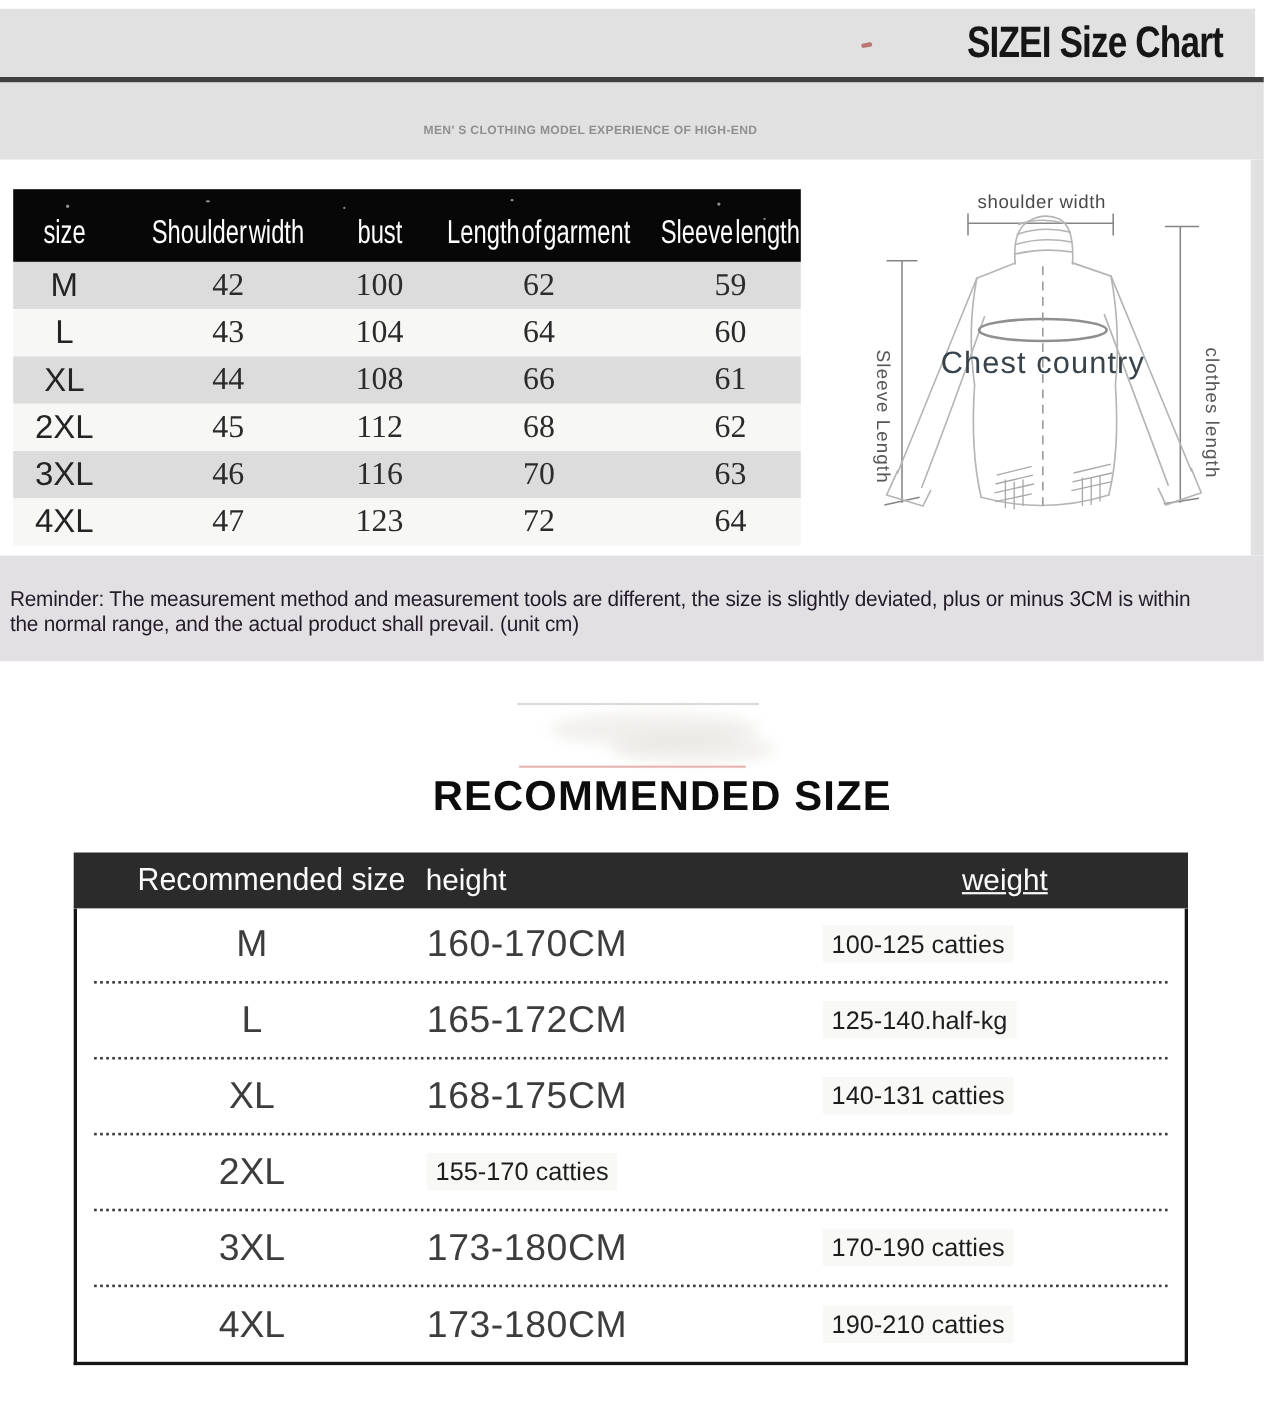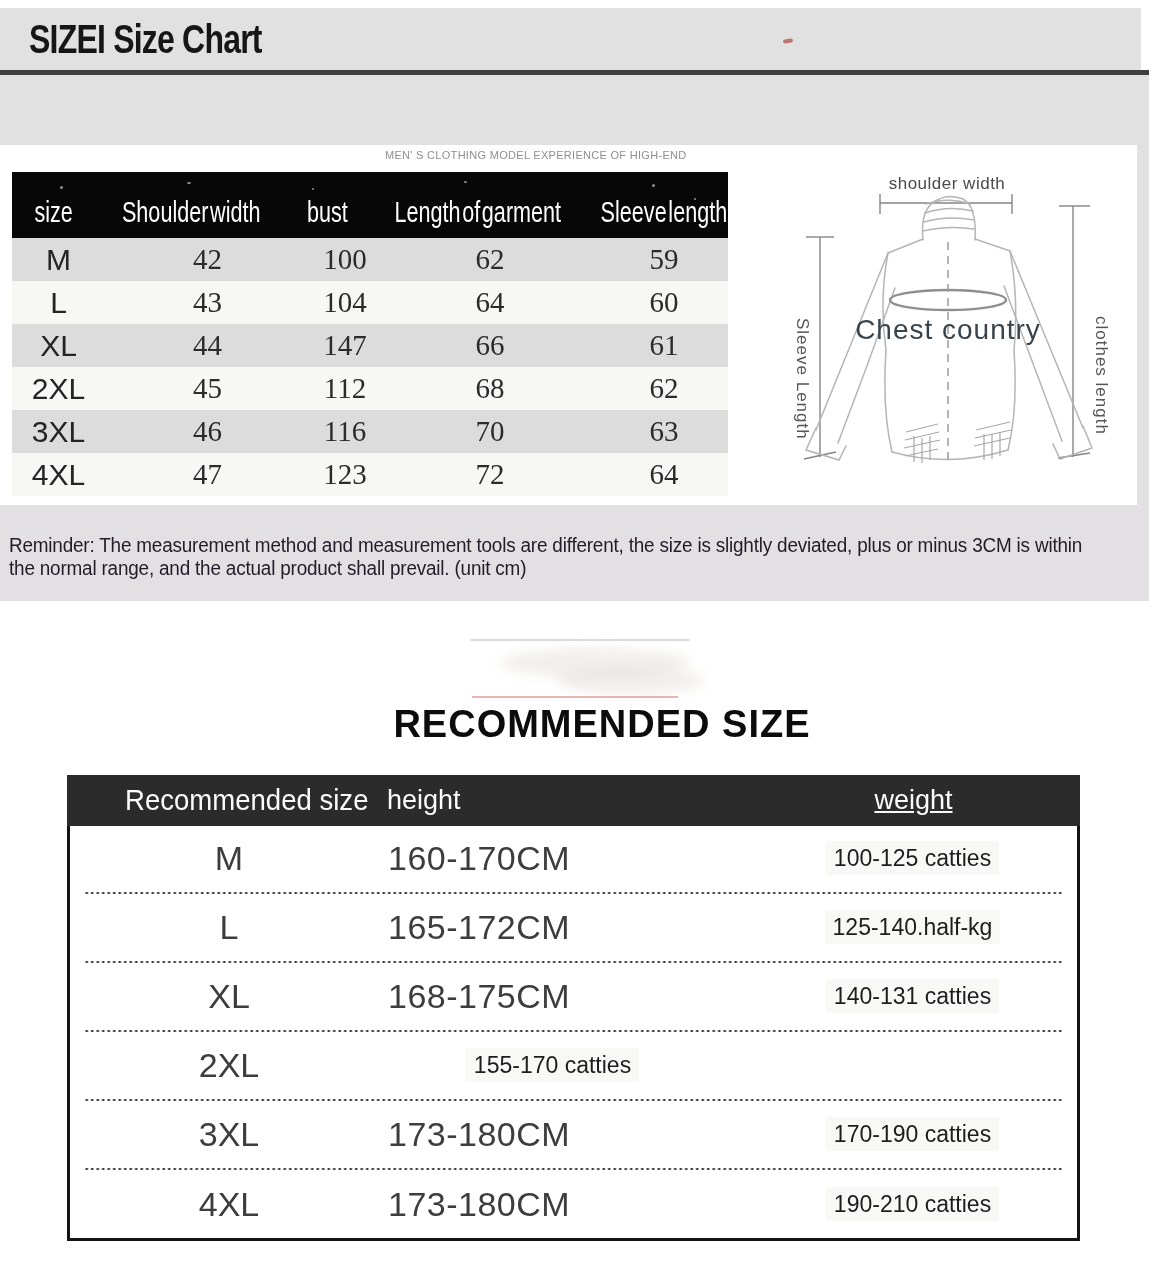--- a/index.html
+++ b/index.html
@@ -1,36 +1,36 @@
 <!DOCTYPE html>
 <html><head>
 <meta charset="utf-8">
 <style>
   html,body{margin:0;padding:0;background:#fff;}
   .canvas{position:relative;width:1149px;height:1275px;background:#ffffff;
           font-family:"Liberation Sans",sans-serif;overflow:hidden;}
 
   
   .band-title{position:absolute;left:0;top:8px;width:1141px;height:62px;background:#e1e1e1;
-              display:flex;align-items:center;justify-content:flex-start;}
+              display:flex;align-items:center;justify-content:flex-end;}
   .page-title{margin:0;font-size:40px;font-weight:600;color:#161616;letter-spacing:-1px;
               transform:scaleX(0.8);transform-origin:center;white-space:nowrap;}
   .red-dot{position:absolute;left:783px;top:39px;width:10px;height:4px;background:#b25b59;
            border-radius:2px;transform:rotate(-10deg);opacity:.8;}
   .divider{position:absolute;left:0;top:70px;width:1149px;height:5px;background:#3f3f3f;}
   .band-sub{position:absolute;left:0;top:75px;width:1149px;height:70px;background:#e1e1e1;}
-  .subtitle{position:absolute;left:385px;top:113px;font-size:11px;font-weight:400;color:#8f8f8f;
-            letter-spacing:.3px;white-space:nowrap;margin-top:36px;}
+  .subtitle{position:absolute;left:385px;top:113px;font-size:11px;font-weight:700;color:#8f8f8f;
+            letter-spacing:.3px;white-space:nowrap;}
   .right-strip{position:absolute;left:1137px;top:145px;width:12px;height:360px;background:#e1e1e1;}
 
   
   .stable{position:absolute;left:12px;top:172px;width:716px;}
   .sc-header{position:relative;height:66px;background:#070707;display:flex;align-items:flex-end;}
   .sc-hcell{display:flex;justify-content:center;align-items:flex-end;padding-bottom:9px;
-            color:#ffffff;font-size:30px;white-space:nowrap;margin-left:12px;}
+            color:#ffffff;font-size:30px;white-space:nowrap;}
   .cond{display:inline-block;transform:scaleX(0.72);transform-origin:center;word-spacing:-6px;}
   .speck{position:absolute;background:rgba(255,255,255,.55);border-radius:50%;}
   .sc-row{height:43px;display:flex;align-items:center;}
   .row-gray{background:#dcdcdc;}
   .row-light{background:#f7f7f6;}
   .sc-cell{text-align:center;}
   .sc-size{font-size:30px;color:#242424;}
   .sc-num{font-family:"Liberation Serif",serif;font-size:29px;color:#2b2b2b;}
   .c0{width:93px;}.c1{width:205px;}.c2{width:70px;}.c3{width:220px;}.c4{width:128px;}
 
@@ -64,21 +64,21 @@
   .rec-header{height:51px;background:#2b2b2b;display:flex;align-items:center;color:#fafafa;}
   .rh0{width:320px;padding-left:58px;box-sizing:border-box;font-size:29px;}
   .rh0 span{display:inline-block;transform:scaleX(.95);transform-origin:left;}
   .rh1{width:360px;font-size:27px;}
   .rh2{width:333px;text-align:center;font-size:27px;text-decoration:underline;}
   .rec-body{border:3px solid #141414;border-top:none;background:#ffffff;}
   .rec-row{height:65px;display:flex;align-items:center;}
   .rec-row:last-child{height:67px;}
   .rc0{width:318px;text-align:center;font-size:34px;color:#3d3d3d;}
   .rc1{width:360px;text-align:left;font-size:34px;color:#3d3d3d;letter-spacing:.5px;}
-  .rc2{width:329px;text-align:center;font-size:23px;color:#1d1d1d;}
+  .rc2{width:329px;font-size:23px;color:#1d1d1d;}
   .rc2 span{background:rgba(120,115,105,.05);padding:4px 8px;}
   .dotline{height:4px;margin:0 14px;
            background-image:radial-gradient(circle,#3c3c3c 1.3px,transparent 1.55px);
            background-size:5.5px 4px;background-position:0 50%;background-repeat:repeat-x;}
 </style>
 </head>
 <body>
 
 <div class="canvas">
 
@@ -126,21 +126,21 @@
     <div class="sc-row row-light">
       <div class="sc-cell sc-size c0">L</div>
       <div class="sc-cell sc-num c1">43</div>
       <div class="sc-cell sc-num c2">104</div>
       <div class="sc-cell sc-num c3">64</div>
       <div class="sc-cell sc-num c4">60</div>
     </div>
     <div class="sc-row row-gray">
       <div class="sc-cell sc-size c0">XL</div>
       <div class="sc-cell sc-num c1">44</div>
-      <div class="sc-cell sc-num c2">147</div>
+      <div class="sc-cell sc-num c2">108</div>
       <div class="sc-cell sc-num c3">66</div>
       <div class="sc-cell sc-num c4">61</div>
     </div>
     <div class="sc-row row-light">
       <div class="sc-cell sc-size c0">2XL</div>
       <div class="sc-cell sc-num c1">45</div>
       <div class="sc-cell sc-num c2">112</div>
       <div class="sc-cell sc-num c3">68</div>
       <div class="sc-cell sc-num c4">62</div>
     </div>

